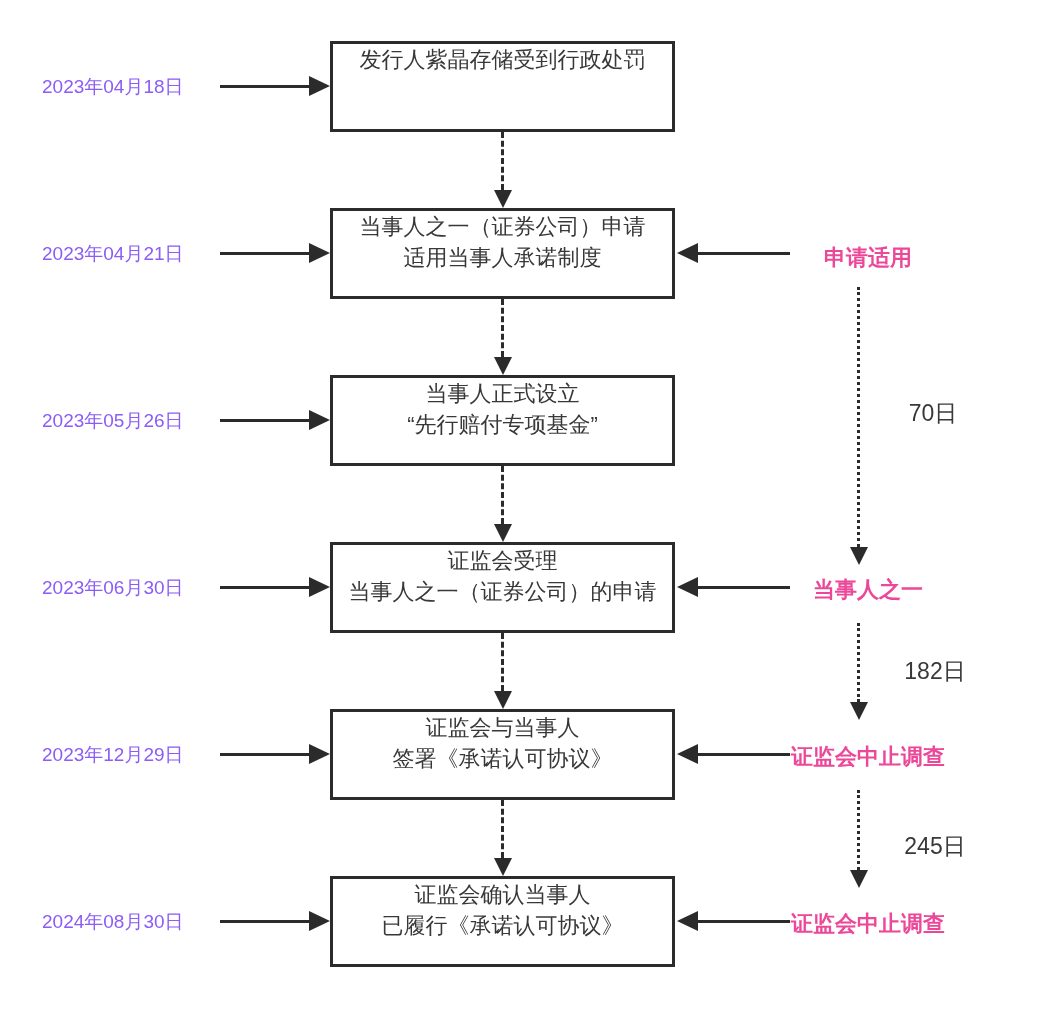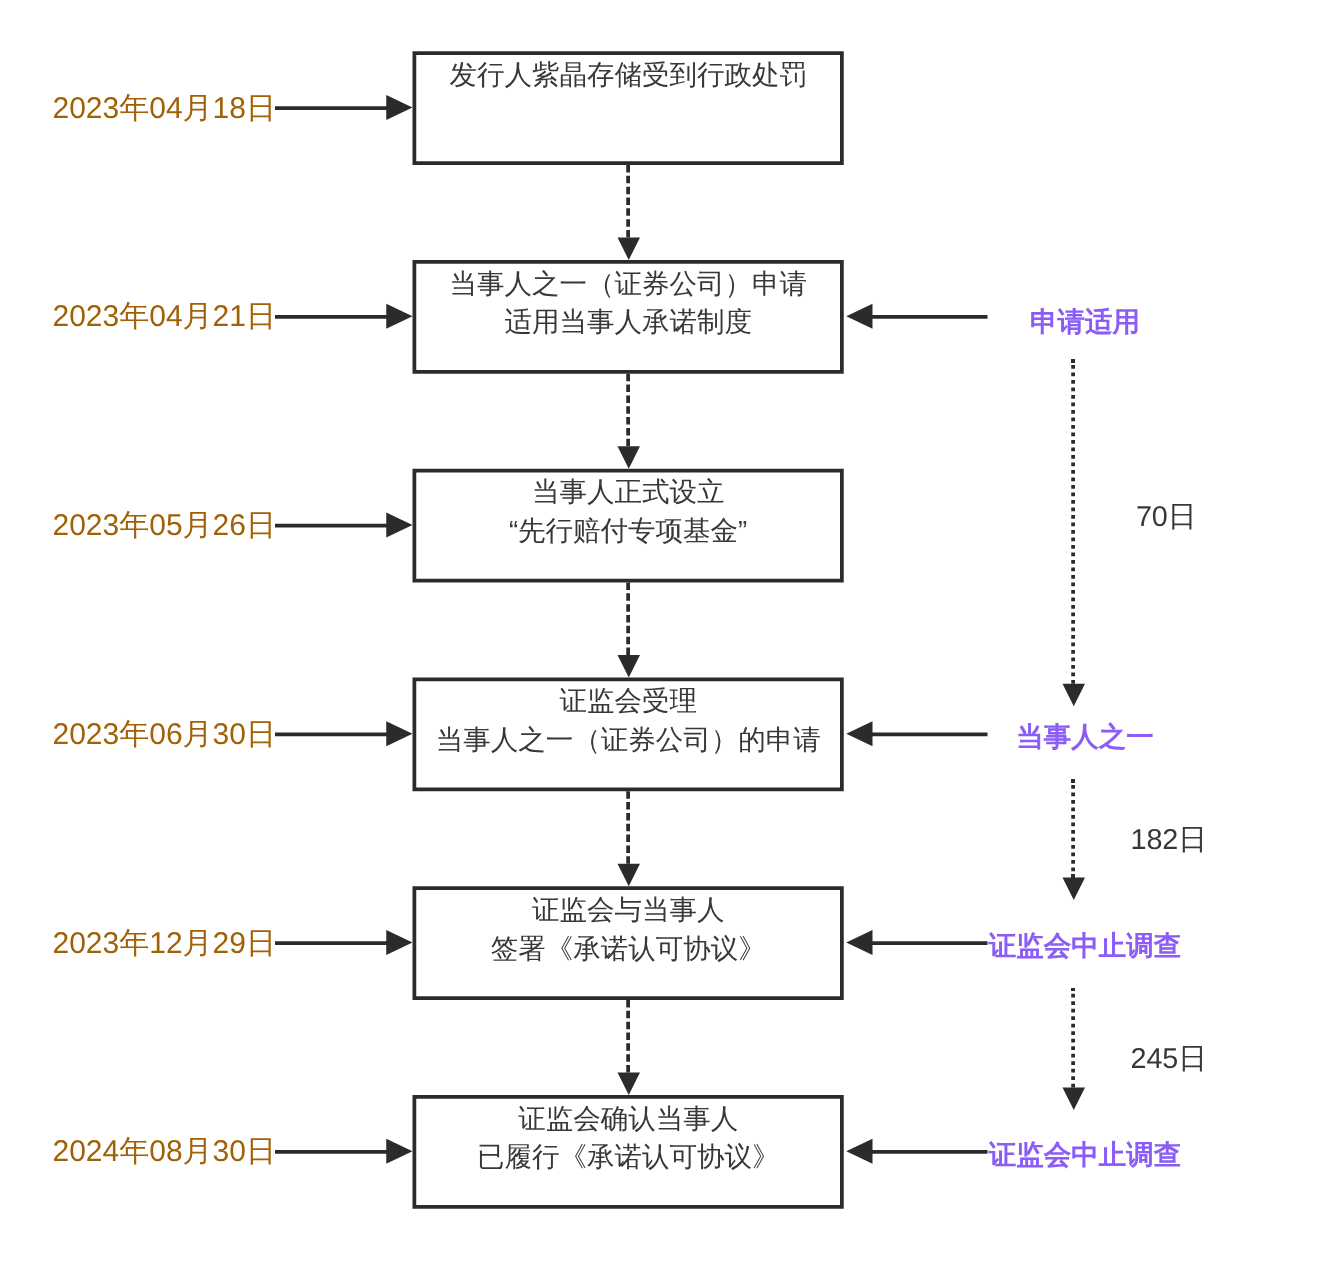--- a/index.html
+++ b/index.html
@@ -15,22 +15,22 @@
     font-family: "Liberation Sans", sans-serif;
     overflow: hidden;
   }
   
   .date {
     position: absolute;
     left: 42px;
     width: 180px;
     height: 30px;
     line-height: 30px;
-    font-size: 24px;
-    color: #a16207;
+    font-size: 19px;
+    color: #8b5cf6;
     white-space: nowrap;
   }
   
   .box {
     position: absolute;
     left: 330px;
     width: 345px;
     height: 91px;
     box-sizing: border-box;
     border: 3px solid #2b2b2b;
@@ -116,21 +116,21 @@
   
   .red-label {
     position: absolute;
     left: 768px;
     width: 200px;
     height: 28px;
     line-height: 28px;
     text-align: center;
     font-size: 22px;
     font-weight: bold;
-    color: #8b5cf6;
+    color: #ec4899;
     white-space: nowrap;
   }
   
   .days {
     position: absolute;
     width: 110px;
     height: 28px;
     line-height: 28px;
     text-align: center;
     font-size: 23px;

